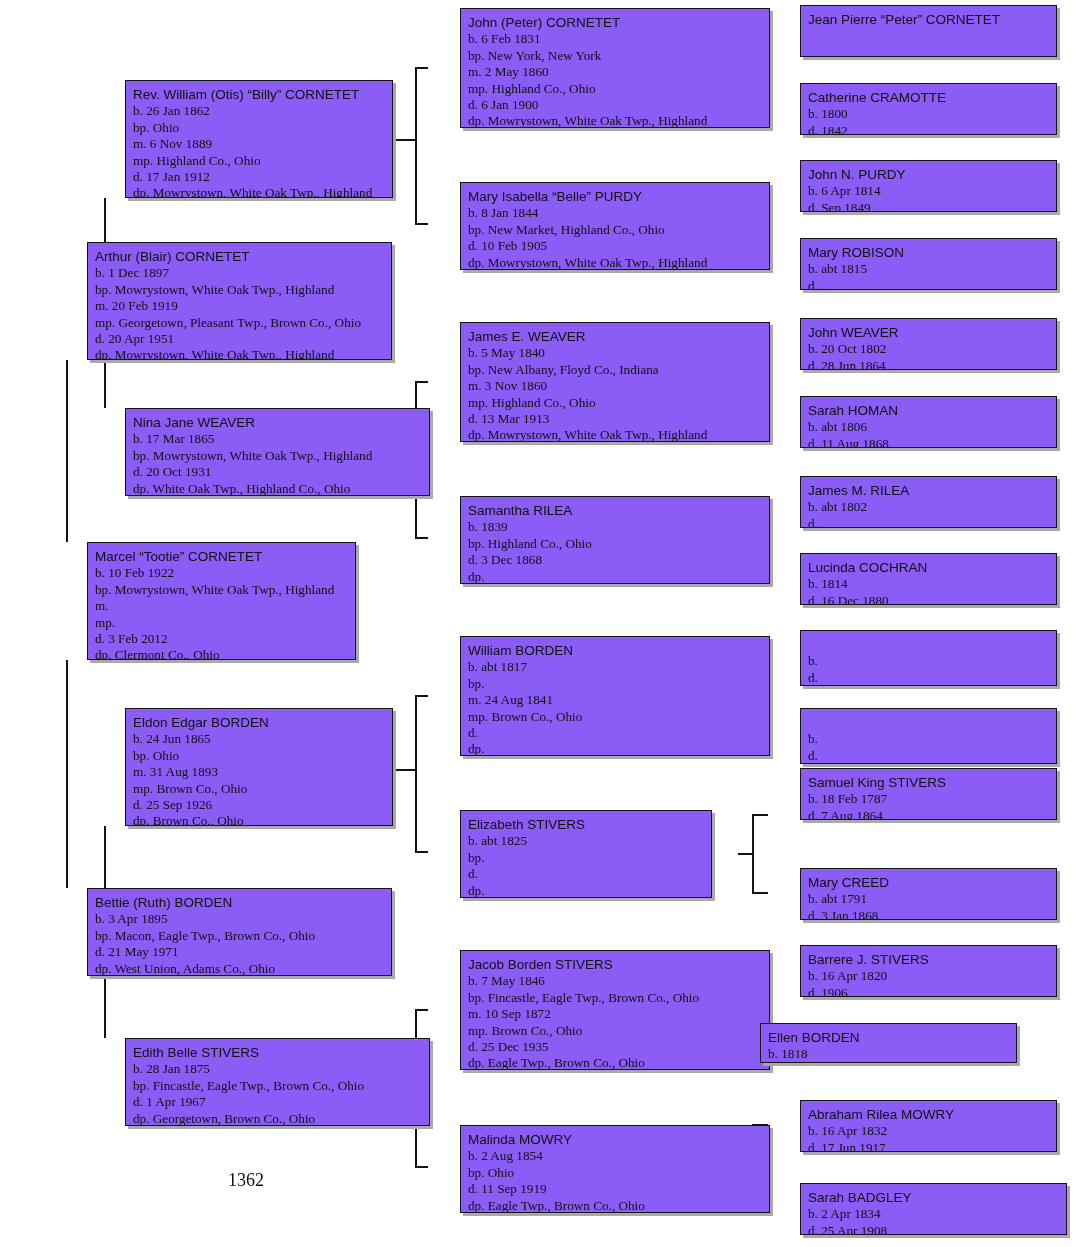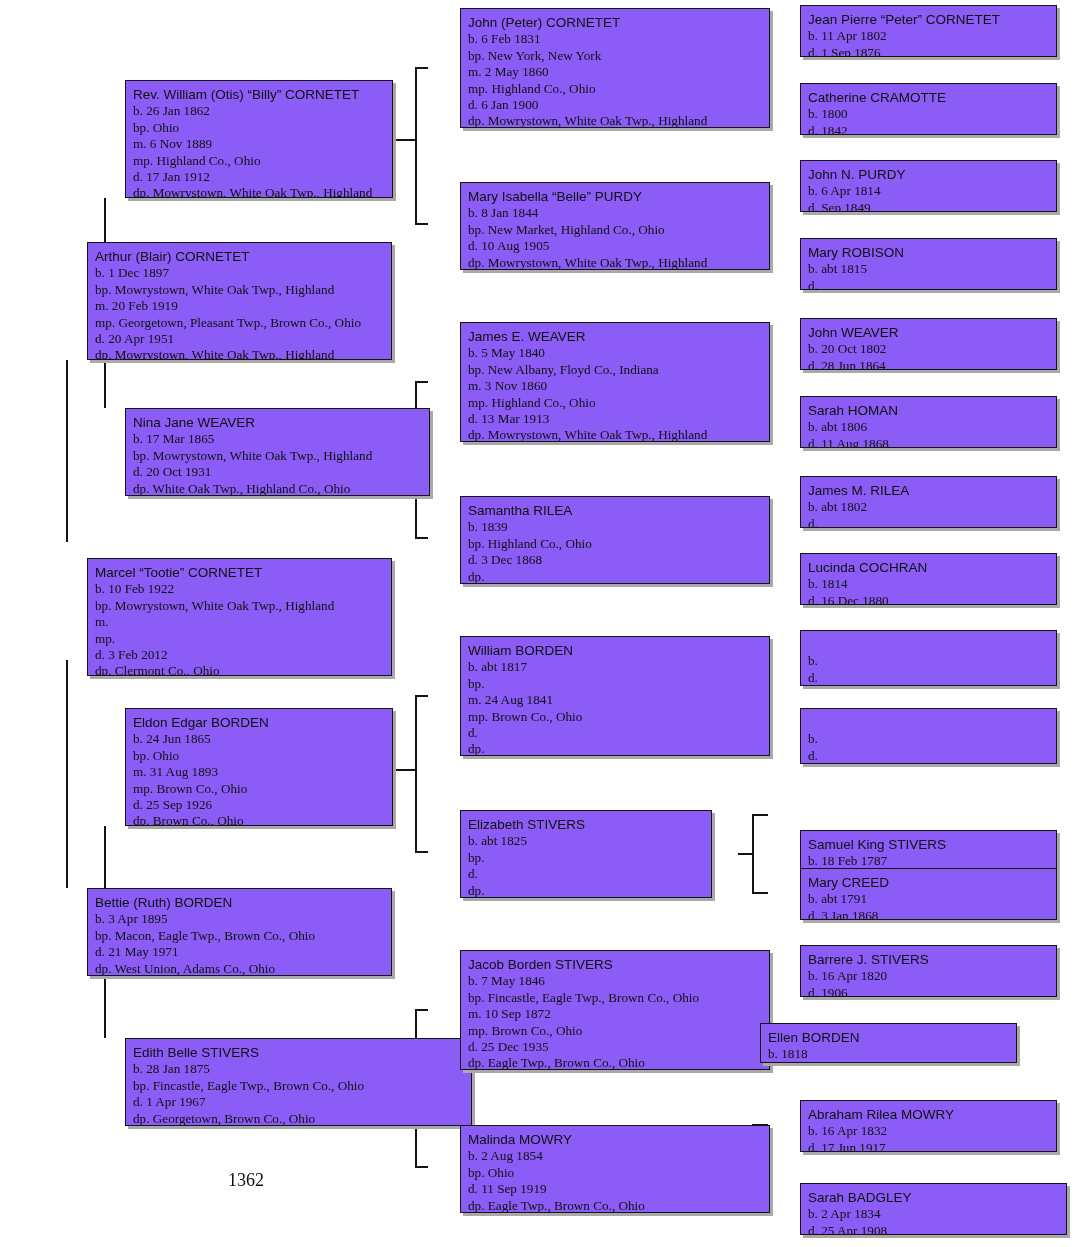--- a/index.html
+++ b/index.html
@@ -98,21 +98,21 @@
 
     <div class="pname">Nina Jane WEAVER</div>
     <div>
         <div class="pline">b. 17 Mar 1865</div>
         <div class="pline">bp. Mowrystown, White Oak Twp., Highland</div>
         <div class="pline">d. 20 Oct 1931</div>
         <div class="pline">dp. White Oak Twp., Highland Co., Ohio</div>
       </div>
   </div>
 
-  <div class="pbox" style="left:55px;top:558px;width:305px;height:118px">
+  <div class="pbox" style="left:55px;top:542px;width:269px;height:118px">
 
     <div class="pname">Marcel “Tootie” CORNETET</div>
     <div>
         <div class="pline">b. 10 Feb 1922</div>
         <div class="pline">bp. Mowrystown, White Oak Twp., Highland</div>
         <div class="pline">m.</div>
         <div class="pline">mp.</div>
         <div class="pline">d. 3 Feb 2012</div>
         <div class="pline">dp. Clermont Co., Ohio</div>
       </div>
@@ -135,21 +135,21 @@
 
     <div class="pname">Bettie (Ruth) BORDEN</div>
     <div>
         <div class="pline">b. 3 Apr 1895</div>
         <div class="pline">bp. Macon, Eagle Twp., Brown Co., Ohio</div>
         <div class="pline">d. 21 May 1971</div>
         <div class="pline">dp. West Union, Adams Co., Ohio</div>
       </div>
   </div>
 
-  <div class="pbox" style="left:93px;top:1038px;width:347px;height:88px">
+  <div class="pbox" style="left:93px;top:1038px;width:305px;height:88px">
 
     <div class="pname">Edith Belle STIVERS</div>
     <div>
         <div class="pline">b. 28 Jan 1875</div>
         <div class="pline">bp. Fincastle, Eagle Twp., Brown Co., Ohio</div>
         <div class="pline">d. 1 Apr 1967</div>
         <div class="pline">dp. Georgetown, Brown Co., Ohio</div>
       </div>
   </div>
 
@@ -165,21 +165,21 @@
         <div class="pline">dp. Mowrystown, White Oak Twp., Highland</div>
       </div>
   </div>
 
   <div class="pbox" style="left:428px;top:182px;width:310px;height:88px">
 
     <div class="pname">Mary Isabella “Belle” PURDY</div>
     <div>
         <div class="pline">b. 8 Jan 1844</div>
         <div class="pline">bp. New Market, Highland Co., Ohio</div>
-        <div class="pline">d. 10 Aug 1905</div>
+        <div class="pline">d. 10 Feb 1905</div>
         <div class="pline">dp. Mowrystown, White Oak Twp., Highland</div>
       </div>
   </div>
 
   <div class="pbox" style="left:428px;top:322px;width:310px;height:120px">
 
     <div class="pname">James E. WEAVER</div>
     <div>
         <div class="pline">b. 5 May 1840</div>
         <div class="pline">bp. New Albany, Floyd Co., Indiana</div>
@@ -245,24 +245,20 @@
         <div class="pline">b. 2 Aug 1854</div>
         <div class="pline">bp. Ohio</div>
         <div class="pline">d. 11 Sep 1919</div>
         <div class="pline">dp. Eagle Twp., Brown Co., Ohio</div>
       </div>
   </div>
 
   <div class="pbox" style="left:768px;top:5px;width:257px;height:52px">
 
     <div class="pname">Jean Pierre “Peter” CORNETET</div>
-    <div>
-        <div class="pline">b. 11 Apr 1802</div>
-        <div class="pline">d. 1 Sep 1876</div>
-      </div>
   </div>
 
   <div class="pbox" style="left:768px;top:83px;width:257px;height:52px">
 
     <div class="pname">Catherine CRAMOTTE</div>
     <div>
         <div class="pline">b. 1800</div>
         <div class="pline">d. 1842</div>
       </div>
   </div>
@@ -332,21 +328,21 @@
 
   <div class="pbox" style="left:768px;top:708px;width:257px;height:56px">
 
     <div class="pname"></div>
     <div>
         <div class="pline">b.</div>
         <div class="pline">d.</div>
       </div>
   </div>
 
-  <div class="pbox" style="left:768px;top:830px;width:257px;height:44px">
+  <div class="pbox" style="left:768px;top:768px;width:257px;height:52px">
 
     <div class="pname">Samuel King STIVERS</div>
     <div>
         <div class="pline">b. 18 Feb 1787</div>
         <div class="pline">d. 7 Aug 1864</div>
       </div>
   </div>
 
   <div class="pbox" style="left:768px;top:868px;width:257px;height:52px">
 

